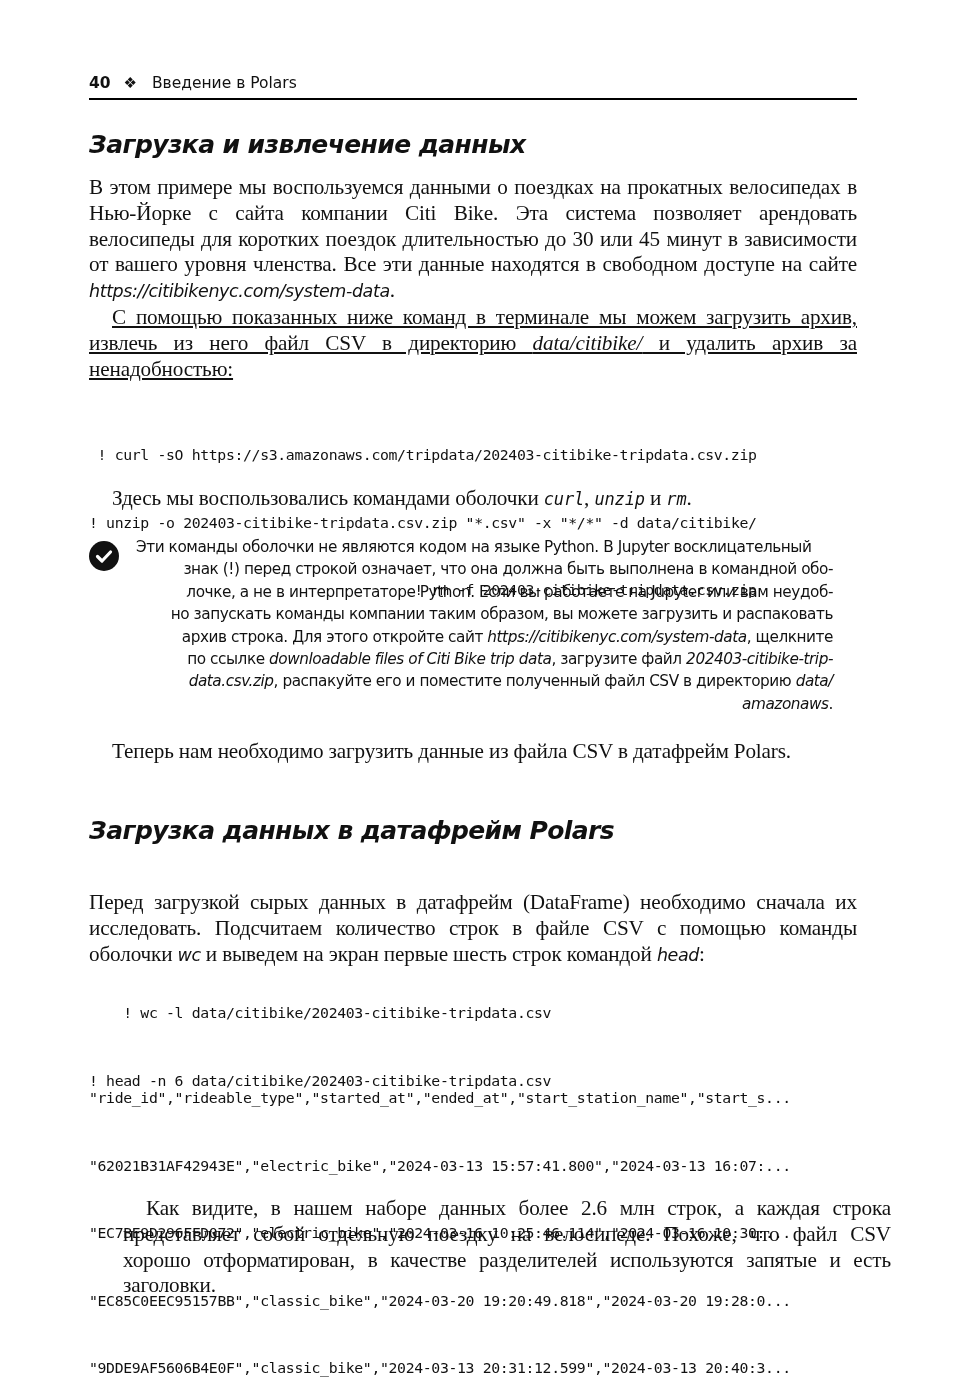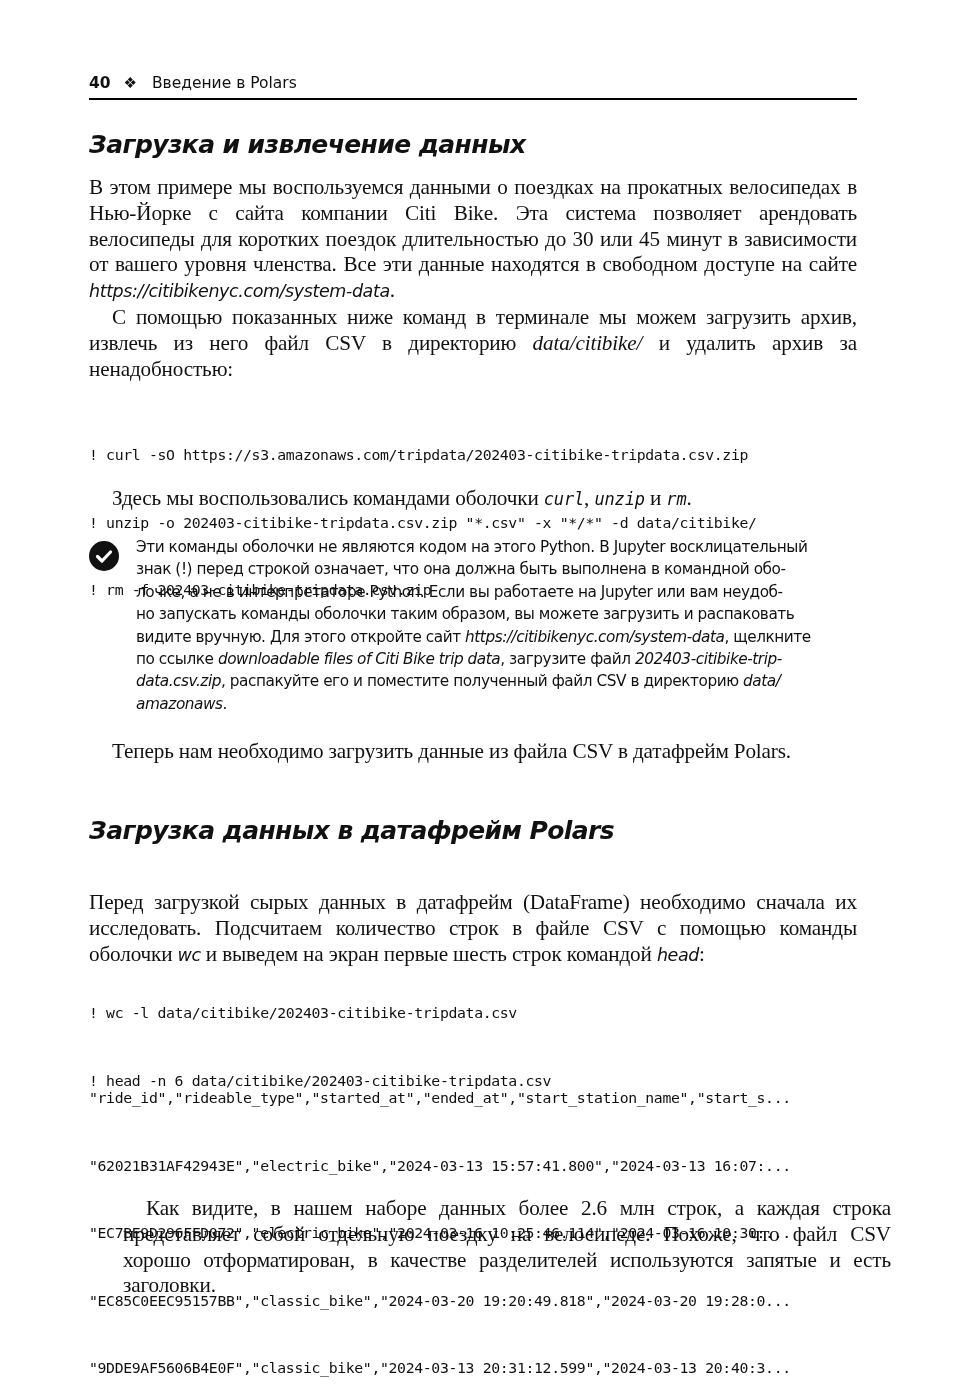--- a/index.html
+++ b/index.html
@@ -19,65 +19,65 @@
     .p i.s { font-family: "DejaVu Sans", sans-serif; font-size: 17.5px; letter-spacing: -0.4px; }
     .p i.m { font-family: "DejaVu Sans Mono", monospace; font-size: 17px; }
     .p i.ser { font-family: "Liberation Serif", serif; }
     .code { position: absolute; left: 0; font-family: "DejaVu Sans Mono", monospace; font-size: 14.8px; line-height: 22.5px;
       letter-spacing: -0.35px; white-space: pre; }
     .note { position: absolute; left: 0; top: 536px; width: 768px; }
     .note .icon { position: absolute; left: 0; top: 5px; width: 30px; height: 30px; border-radius: 50%; background: #111; }
     .note .icon svg { position: absolute; left: 0; top: 0; }
     .note .text { position: absolute; left: 47px; top: 0; width: 697px; font-family: "DejaVu Sans", sans-serif;
       font-size: 15.3px; line-height: 22.4px; text-align: justify; letter-spacing: -0.45px; }
-    .line { display: block; white-space: nowrap; }
+    .line { display: block; white-space: nowrap; text-align: right; }
   </style>
 </head>
 <body>
 
 <div class="page">
 
   <div class="running-head">
     <span class="num">40</span>
     <span class="orn">❖</span>
     <span>Введение в Polars</span>
   </div>
 
   <h2 class="h-1">Загрузка и извлечение данных</h2>
 
   <div class="p" style="top:175px;">
     <span>В этом примере мы воспользуемся данными о поездках на прокатных велосипедах в Нью-Йорке с сайта компании Citi Bike. Эта система позволяет арендовать велосипеды для коротких поездок длительностью до 30 или 45 минут в зависимости от вашего уровня членства. Все эти данные находятся в свободном доступе на сайте </span><i class="s">https://citibikenyc.com/system-data</i><span>.</span>
   </div>
 
-  <div class="p" style="top:305px;">
+  <div class="p" style="top:305px;text-decoration:underline;">
     <span class="ind"></span><span>С помощью показанных ниже команд в терминале мы можем загрузить архив, извлечь из него файл CSV в директорию </span><i class="ser">data/citibike/</i><span> и удалить архив за ненадобностью:</span>
   </div>
 
   <div class="code" style="top:399px;">
     <span class="line">! curl -sO https://s3.amazonaws.com/tripdata/202403-citibike-tripdata.csv.zip</span>
     <span class="line">! unzip -o 202403-citibike-tripdata.csv.zip "*.csv" -x "*/*" -d data/citibike/</span>
     <span class="line">! rm -f 202403-citibike-tripdata.csv.zip</span>
   </div>
 
   <div class="p" style="top:486px;">
     <span class="ind"></span><span>Здесь мы воспользовались командами оболочки </span><i class="m">curl</i><span>, </span><i class="m">unzip</i><span> и </span><i class="m">rm</i><span>.</span>
   </div>
 
   <div class="note">
     <div class="icon">
       <svg width="30" height="30" viewBox="0 0 30 30">
           <path d="M8.5 15.5 L13 20 L21.5 11" fill="none" stroke="#fff" stroke-width="3.2" stroke-linecap="round" stroke-linejoin="round"></path>
         </svg>
     </div>
     <div class="text">
-      <span class="line" style="text-align:justify;">Эти команды оболочки не являются кодом на этого Python. В Jupyter восклицательный</span>
+      <span class="line" style="text-align:justify;">Эти команды оболочки не являются кодом на языке Python. В Jupyter восклицательный</span>
       <span class="line">знак (!) перед строкой означает, что она должна быть выполнена в командной обо-</span>
       <span class="line">лочке, а не в интерпретаторе Python. Если вы работаете на Jupyter или вам неудоб-</span>
-      <span class="line">но запускать команды оболочки таким образом, вы можете загрузить и распаковать</span>
-      <span class="line"><span>видите вручную. Для этого откройте сайт </span><i>https://citibikenyc.com/system-data</i><span>, щелкните</span></span>
+      <span class="line">но запускать команды компании таким образом, вы можете загрузить и распаковать</span>
+      <span class="line"><span>архив строка. Для этого откройте сайт </span><i>https://citibikenyc.com/system-data</i><span>, щелкните</span></span>
       <span class="line"><span>по ссылке </span><i>downloadable files of Citi Bike trip data</i><span>, загрузите файл </span><i>202403-citibike-trip-</i></span>
       <span class="line"><i>data.csv.zip</i><span>, распакуйте его и поместите полученный файл CSV в директорию </span><i>data/</i></span>
       <span class="line"><i>amazonaws</i><span>.</span></span>
     </div>
   </div>
 
   <div class="p" style="top:739px;">
     <span class="ind"></span><span>Теперь нам необходимо загрузить данные из файла CSV в датафрейм Polars.</span>
   </div>
 

